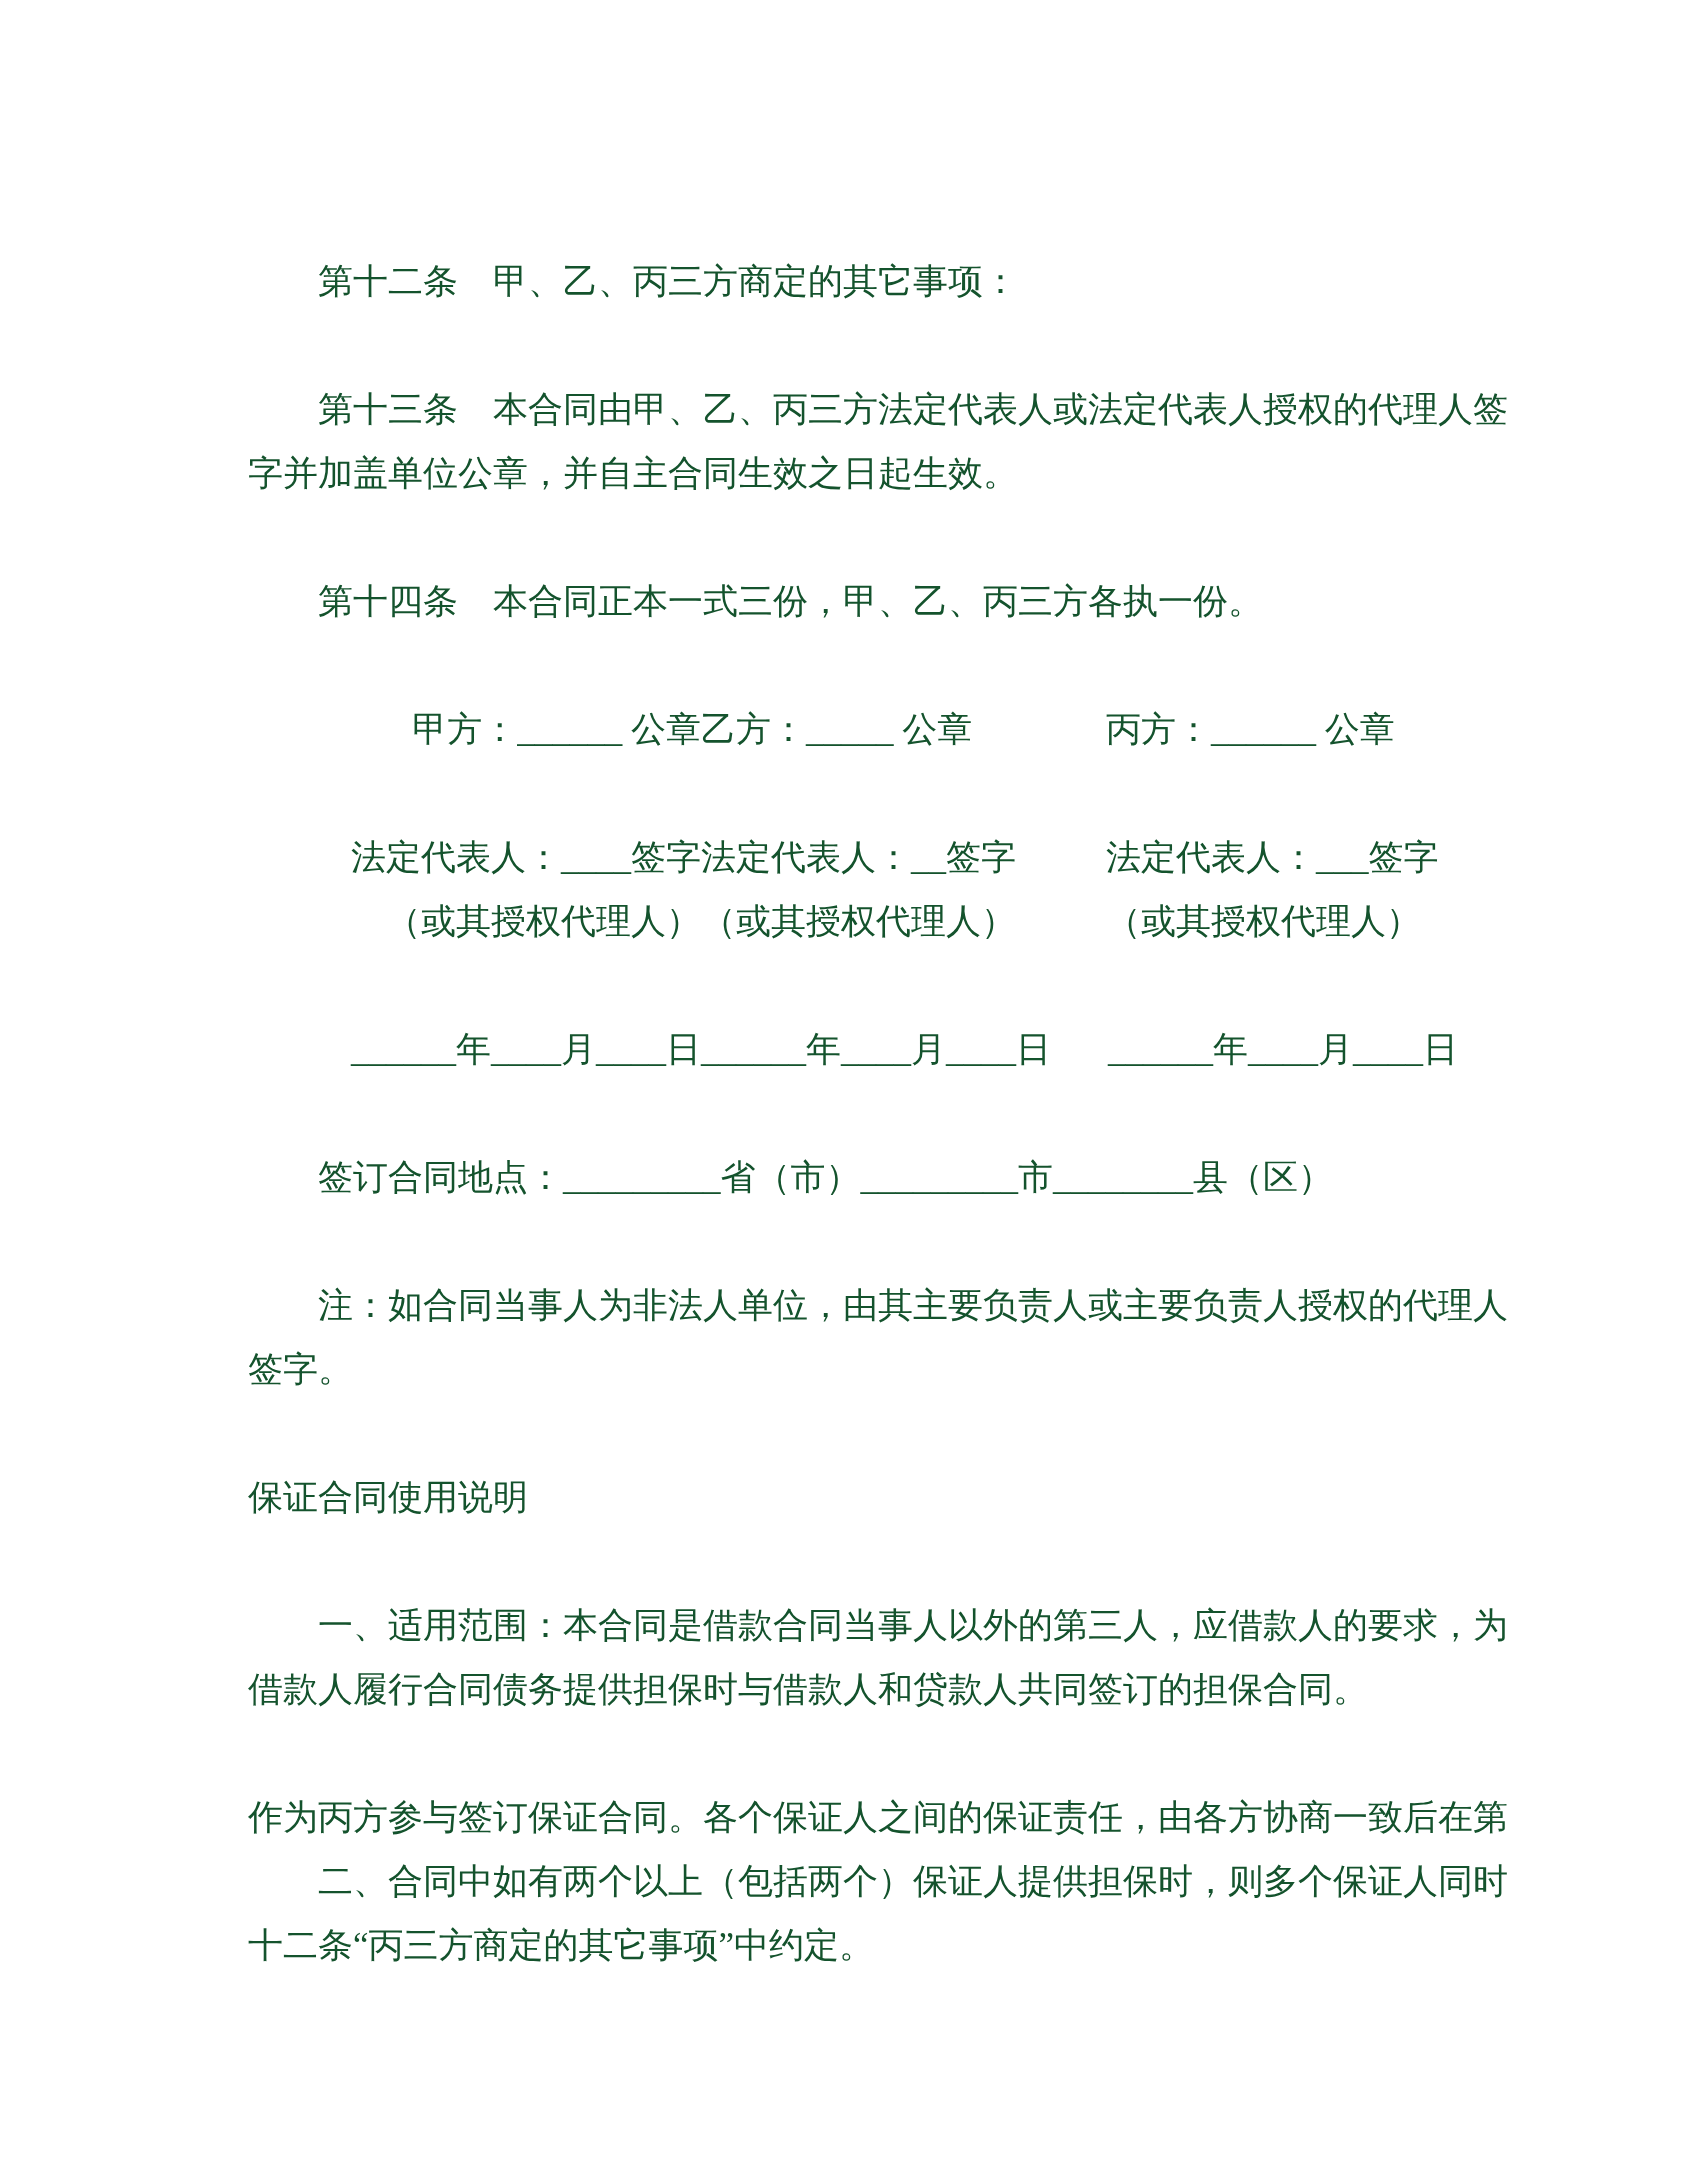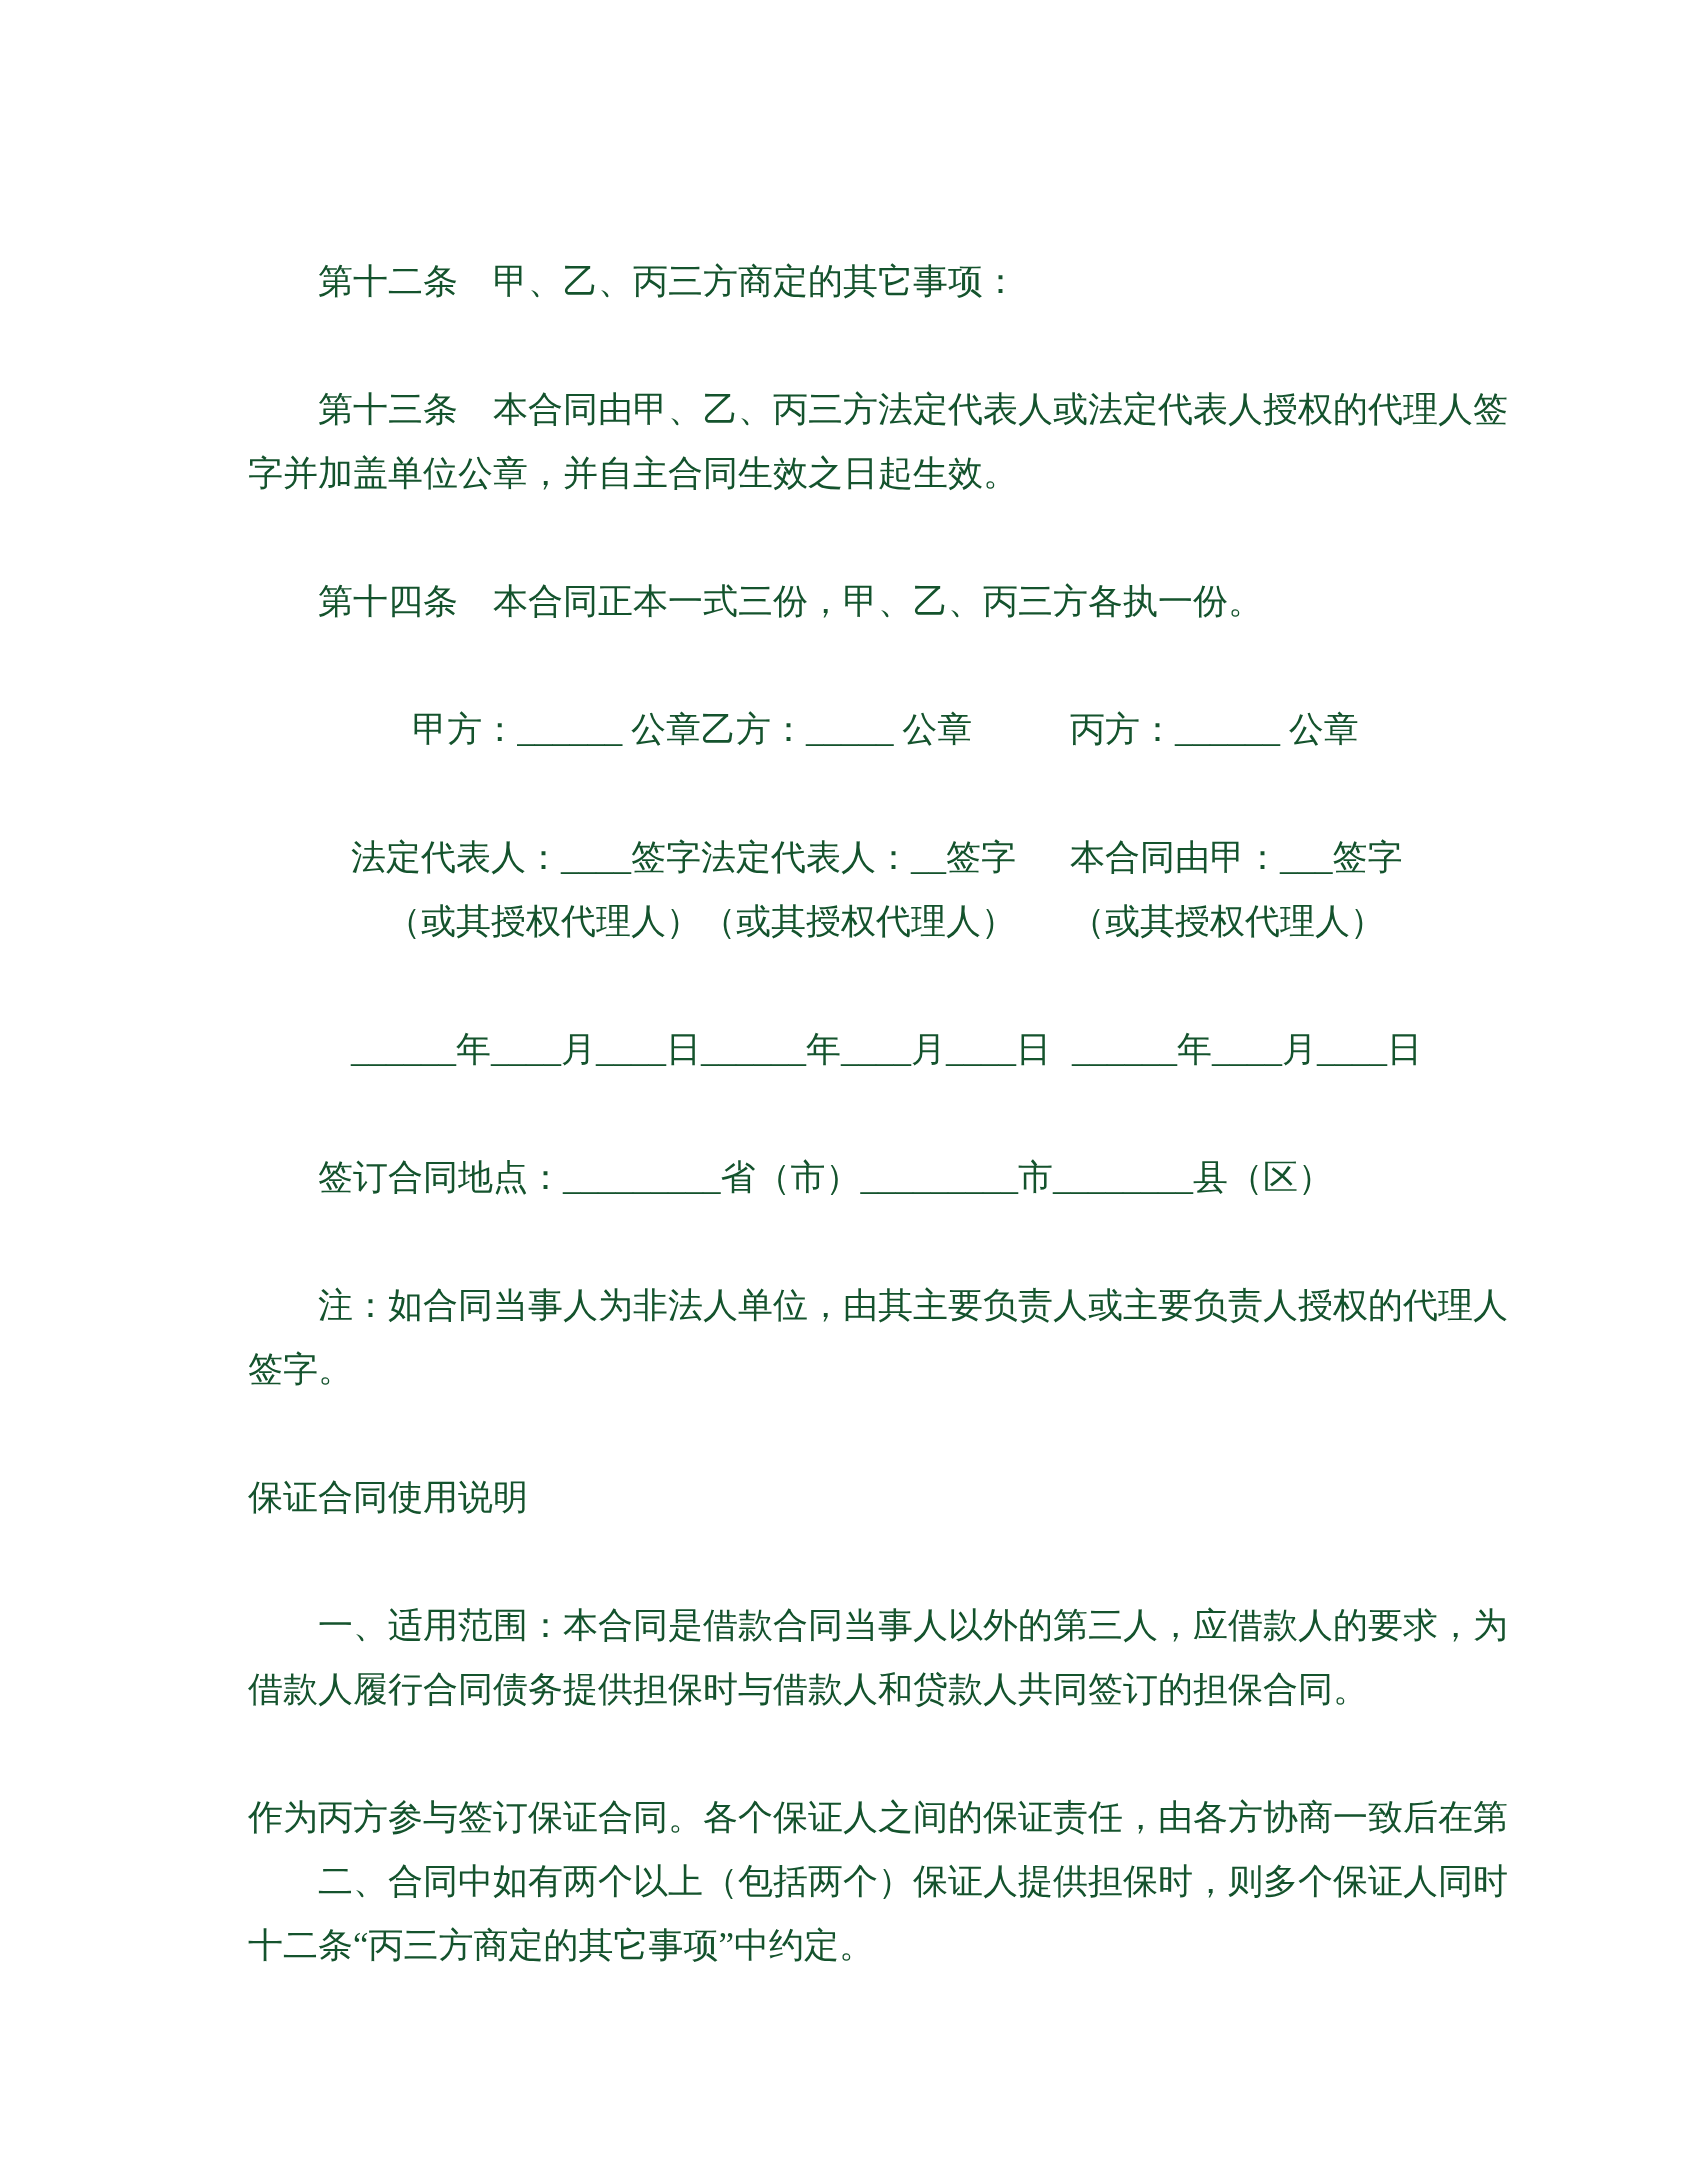--- a/index.html
+++ b/index.html
@@ -22,21 +22,21 @@
   }
   .para   { margin: 0 0 64px 0; }
   .line   { display: block; white-space: pre; }
   .indent { padding-left: 70px; }
 
   .cols { display: flex; margin: 0 0 64px 0; }
   .cols.tight { margin-bottom: 0; font-family: Liberation Serif, serif; }
   .cell   { white-space: pre; }
   .cell-a { margin-left: 68px; width: 385px; text-align: right; }
   .cell-b { width: 369px; }
-  .cell-c { flex: 1; }
+  .cell-c { flex: 1; margin-left: 36px; }
 
   .cols-date .cell-a { margin-left: 49px; width: 404px; }
   .cols-date .cell-b { width: 371px; }
 
   .doc-title {
     text-align: left;
     margin: 0 0 64px 0;
   }
 </style>
 </head>
@@ -59,21 +59,21 @@
 
   <div class="cols">
     <span class="cell cell-a">甲方：______ 公章</span>
     <span class="cell cell-b">乙方：_____ 公章</span>
     <span class="cell cell-c">丙方：______ 公章</span>
   </div>
 
   <div class="cols tight">
     <span class="cell cell-a">法定代表人：____签字</span>
     <span class="cell cell-b">法定代表人：__签字</span>
-    <span class="cell cell-c">本合同由甲：___签字</span>
+    <span class="cell cell-c">法定代表人：___签字</span>
   </div>
   <div class="cols">
     <span class="cell cell-a">（或其授权代理人）</span>
     <span class="cell cell-b">（或其授权代理人）</span>
     <span class="cell cell-c">（或其授权代理人）</span>
   </div>
 
   <div class="cols cols-date">
     <span class="cell cell-a">______年____月____日</span>
     <span class="cell cell-b">______年____月____日</span>

